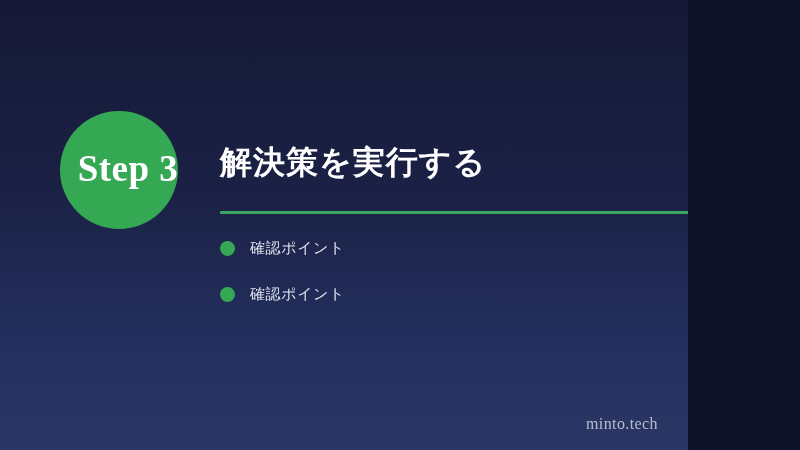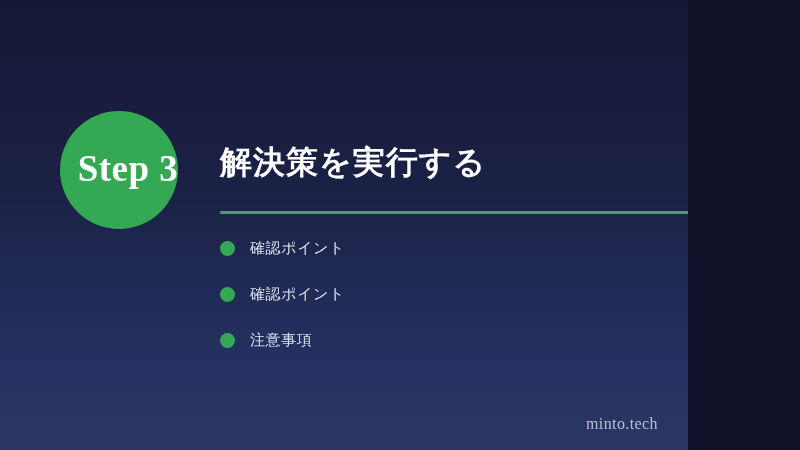--- a/index.html
+++ b/index.html
@@ -126,21 +126,17 @@
 
   <ul class="bullets">
     <li class="bullet-row">
       <span class="bullet-dot"></span>
       <span class="bullet-text">確認ポイント</span>
     </li>
     <li class="bullet-row">
       <span class="bullet-dot"></span>
       <span class="bullet-text">確認ポイント</span>
     </li>
-    <li class="bullet-row">
-      <span class="bullet-dot"></span>
-      <span class="bullet-text">注意事項</span>
-    </li>
   </ul>
 
   <div class="footer">minto.tech</div>
 
 </div>
 
 </body></html>

